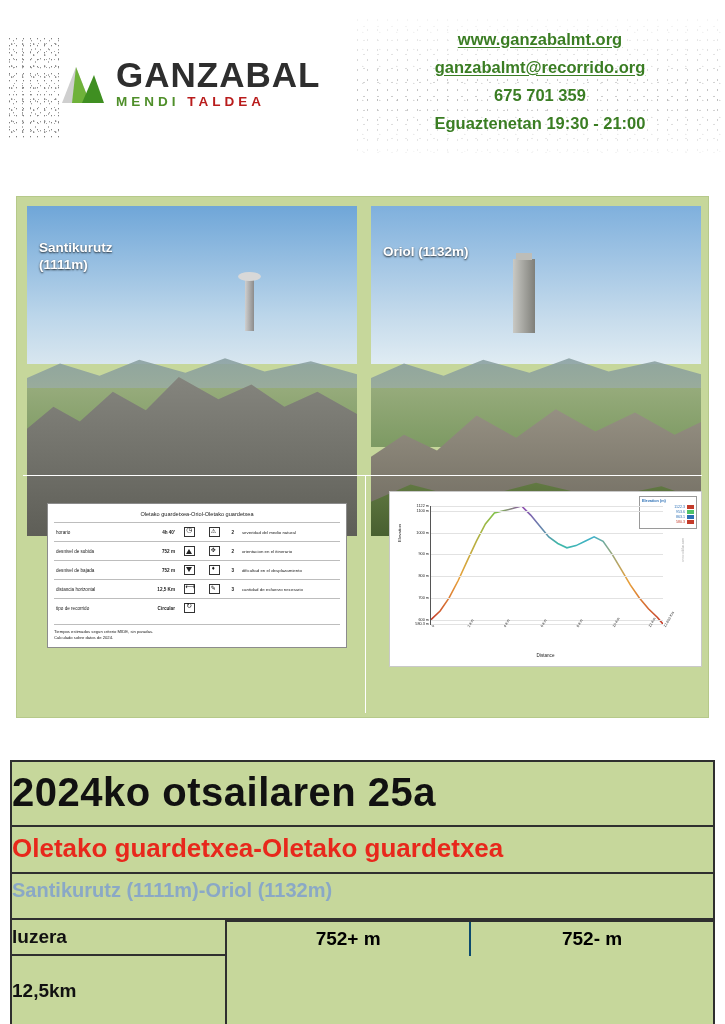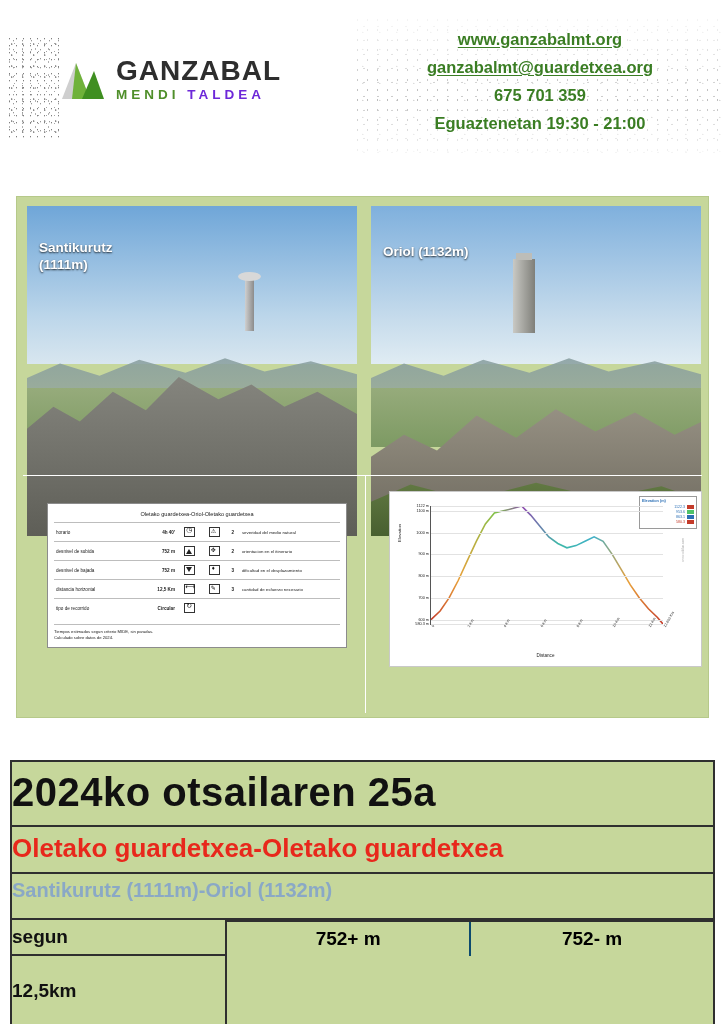--- a/index.html
+++ b/index.html
@@ -36,33 +36,33 @@
   }
   .logo-block {
     position: absolute;
     left: 60px; top: 57px;
     display: flex;
     align-items: center;
   }
   .logo-mark { width: 46px; height: 44px; position: relative; margin-right: 10px; }
   .logo-text { line-height: 1; }
   .logo-word {
-    font-size: 28px;
+    font-size: 35px;
     font-weight: bold;
     letter-spacing: 1px;
     color: #2e2e2e;
   }
   .logo-sub {
     font-size: 13.5px;
     font-weight: bold;
     letter-spacing: 4px;
     margin-top: 3px;
   }
   .logo-sub .mendi { color: #4f8f2a; }
-  .logo-sub .taldea { color: #6d28d9; }
+  .logo-sub .taldea { color: #b91c1c; }
 
   .contact-band {
     position: absolute;
     right: 0; top: 18px;
     width: 370px;
     height: 135px;
     text-align: center;
     padding-top: 12px;
     box-sizing: border-box;
   }
@@ -422,21 +422,21 @@
       <div class="logo-sub">
         <span class="mendi">MENDI</span>
         <span class="taldea">TALDEA</span>
       </div>
     </div>
   </div>
 
   <div class="contact-band">
     <div class="contact-texture"></div>
     <div class="contact-line">www.ganzabalmt.org</div>
-    <div class="contact-line">ganzabalmt@guardetxea.org</div>
+    <div class="contact-line">ganzabalmt@recorrido.org</div>
     <div class="contact-line plain">675 701 359</div>
     <div class="contact-line plain">Eguaztenetan 19:30 - 21:00</div>
   </div>
 </div>
 
 <div class="panel">
 
   <div class="photo-row">
     <div class="photo left">
       <div class="sky"></div>
@@ -582,21 +582,21 @@
     <div class="xlab">Distance</div>
   </div>
 </div>
 
 <div class="info">
   <div class="info-row info-date">2024ko otsailaren 25a</div>
   <div class="info-row info-route">Oletako guardetxea-Oletako guardetxea</div>
   <div class="info-row info-peaks">Santikurutz (1111m)-Oriol (1132m)</div>
   <div class="info-split">
     <div class="info-left">
-      <div class="cell-h">segun</div>
+      <div class="cell-h">luzera</div>
       <div class="cell-v">12,5km</div>
     </div>
     <div class="info-right">
       <div class="desn-split">
         <div class="desn-cell first">752+  m</div>
         <div class="desn-cell">752-  m</div>
       </div>
     </div>
   </div>
 </div>

